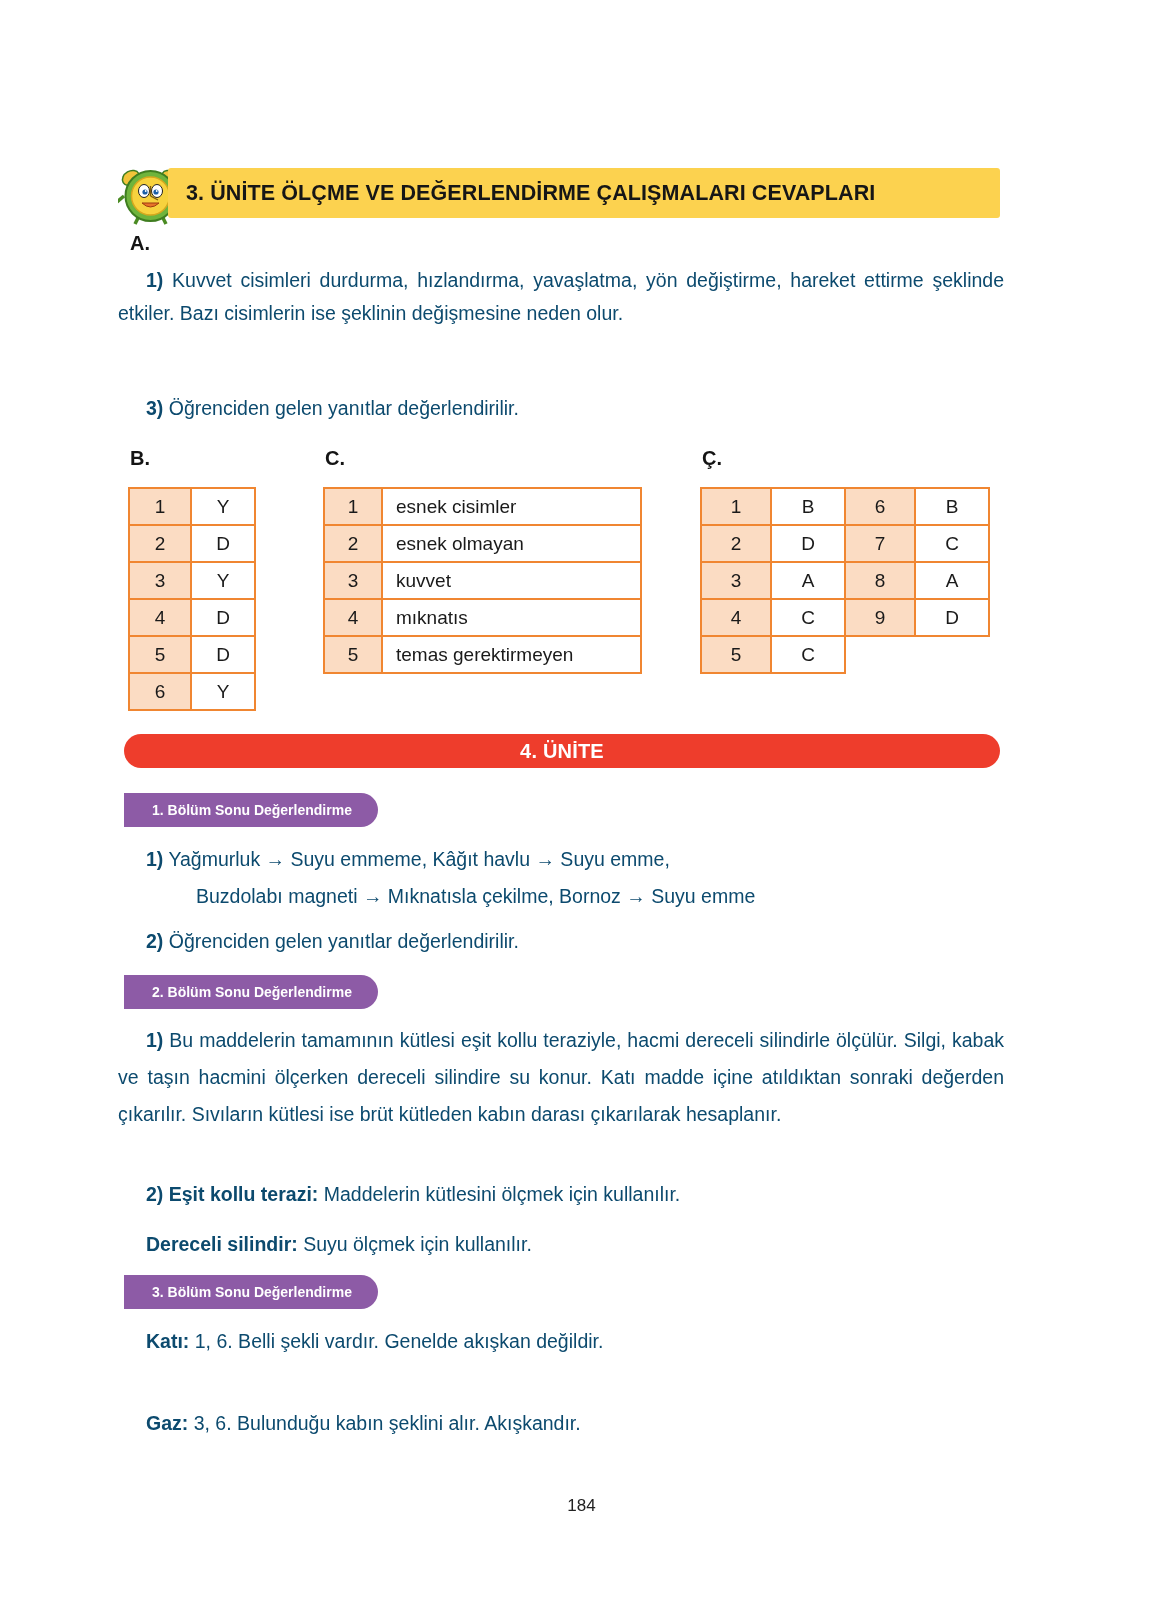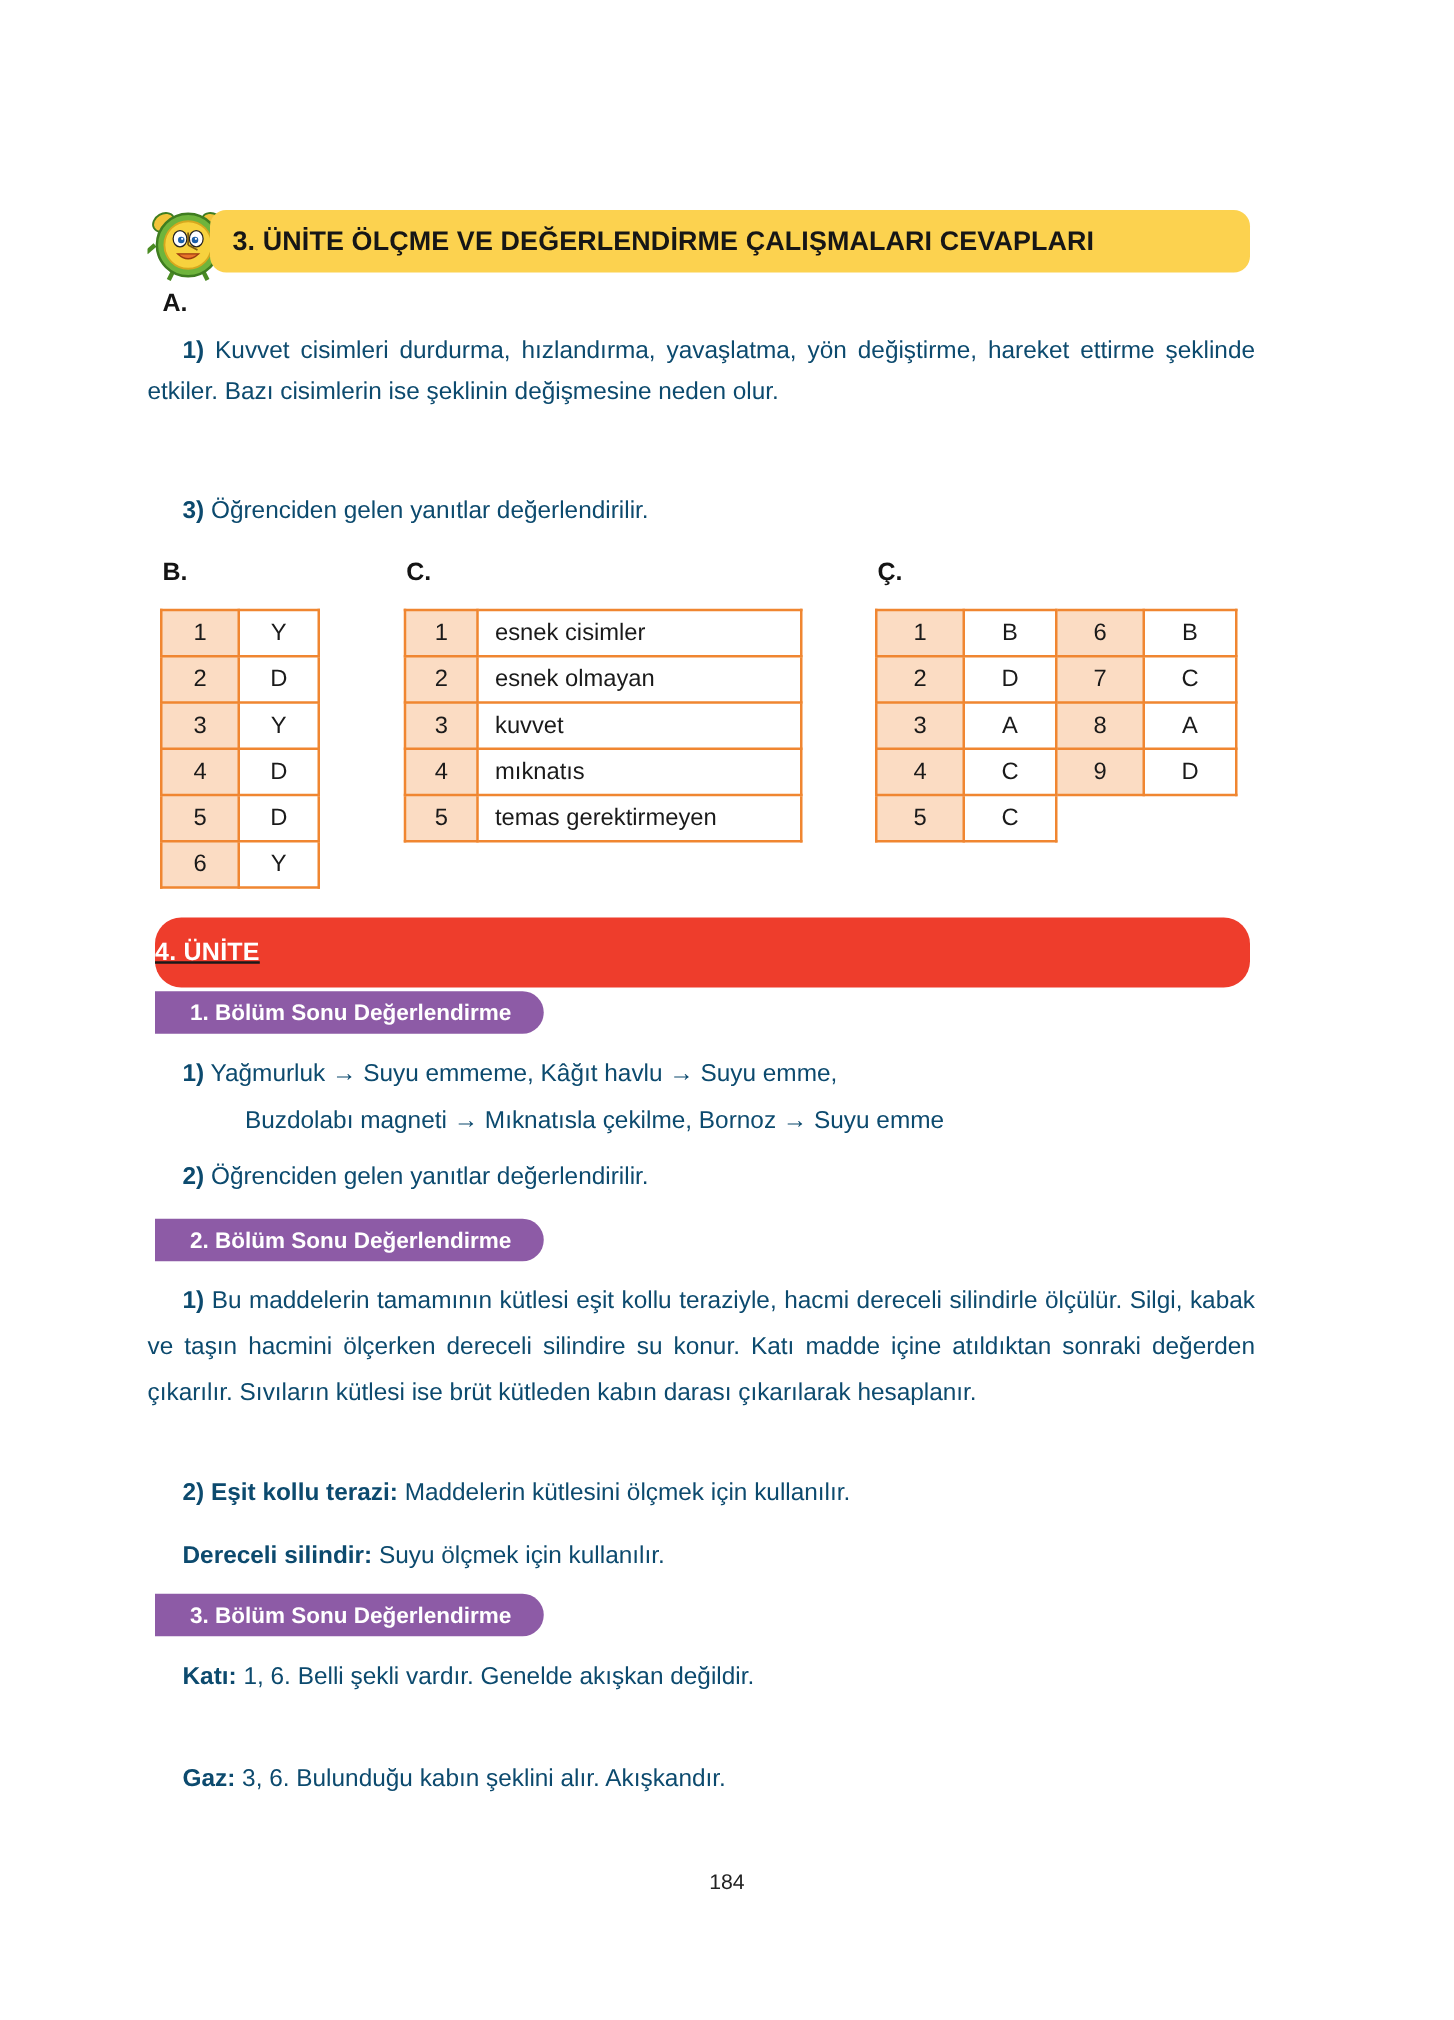--- a/index.html
+++ b/index.html
@@ -32,21 +32,21 @@
     height: 52px;
   }
   .unit-banner {
     position: absolute;
     left: 50px;
     top: 0;
     width: 832px;
     height: 50px;
     background: #fcd košt;
     background: #fcd24f;
-    border-radius: 13px;
+    border-radius: 3px;
     display: flex;
     align-items: center;
   }
   .unit-banner-title {
     font-size: 21.5px;
     font-weight: bold;
     letter-spacing: 0.1px;
     color: #161616;
     margin-left: 18px;
     white-space: nowrap;
@@ -107,48 +107,47 @@
     border: none;
     background: transparent;
   }
 
   
   .unite-bar {
     position: absolute;
     left: 124px;
     top: 734px;
     width: 876px;
-    height: 56px;
+    height: 34px;
     background: #ee3d2c;
     border-radius: 21px;
     display: flex;
     align-items: center;
-    justify-content: flex-start;
-    text-decoration: underline;
+    justify-content: center;
   }
   .unite-bar-label {
     color: #ffffff;
     font-size: 20px;
     font-weight: bold;
     letter-spacing: 0.2px;
   }
 
   
   .pill {
     position: absolute;
     height: 34px;
     background: #8d5ba6;
     border-radius: 0 17px 17px 0;
     display: flex;
     align-items: center;
     padding: 0 26px 0 28px;
   }
   .pill-label {
     color: #ffffff;
-    font-size: 18px;
+    font-size: 14px;
     font-weight: bold;
     white-space: nowrap;
   }
 
   
   .page-number {
     position: absolute;
     left: 0;
     top: 1496px;
     width: 1163px;

